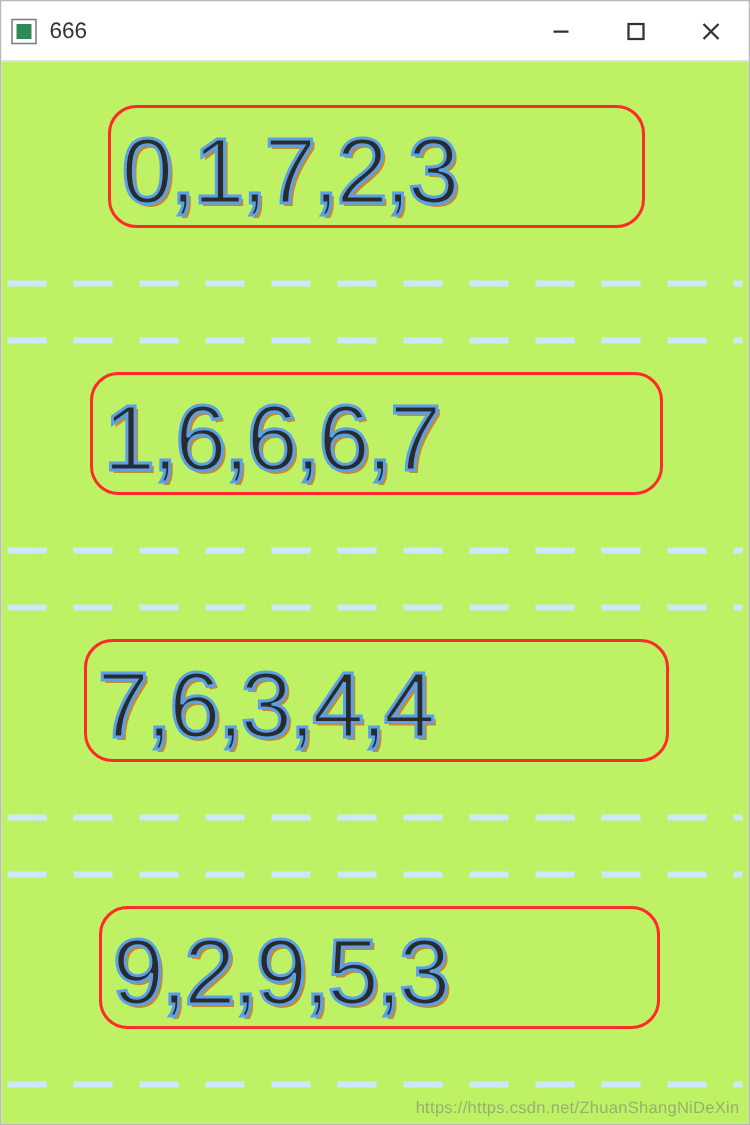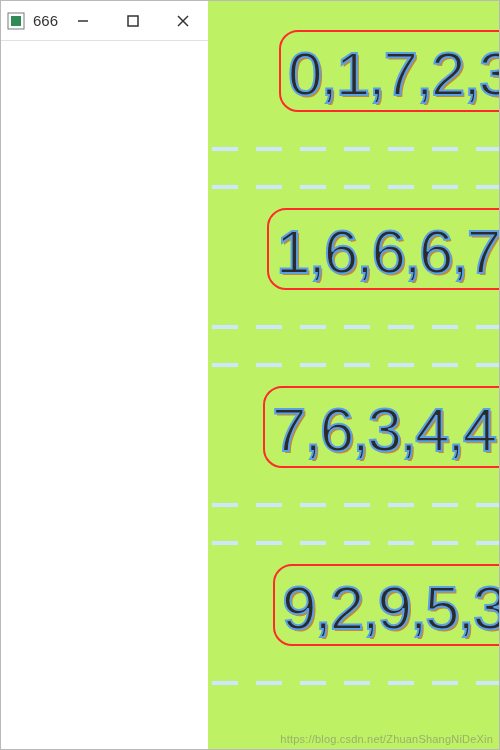--- a/index.html
+++ b/index.html
@@ -13,21 +13,21 @@
     overflow: hidden;
   }
   .outer-border {
     box-sizing: border-box;
     width: 500px;
     height: 750px;
     border: 1px solid #b9b9b9;
     position: absolute;
     top: 0; left: 0;
     display: flex;
-    flex-direction: row;
+    flex-direction: column;
   }
   .titlebar {
     height: 40px;
     background: #ffffff;
     border-bottom: 1px solid #e1e1e1;
     display: flex;
     align-items: center;
     padding-left: 6px;
     box-sizing: border-box;
     user-select: none;
@@ -156,16 +156,16 @@
 
       <g>
         <rect class="contour" x="66" y="564" width="372" height="80" rx="18" ry="18"></rect>
         <text class="rowtext digit-shadow" x="74" y="628" dx="2" dy="2">9,2,9,5,3</text>
         <text class="rowtext digit-core" x="74" y="628">9,2,9,5,3</text>
         <text class="rowtext digit-stroke" x="74" y="628">9,2,9,5,3</text>
       </g>
 
     </svg>
 
-    <div class="watermark">https://blog.csdn.net/ZhuanShangNiDeXin</div>
+    <div class="watermark">https://https.csdn.net/ZhuanShangNiDeXin</div>
   </div>
 
 </div>
 
 </body></html>

